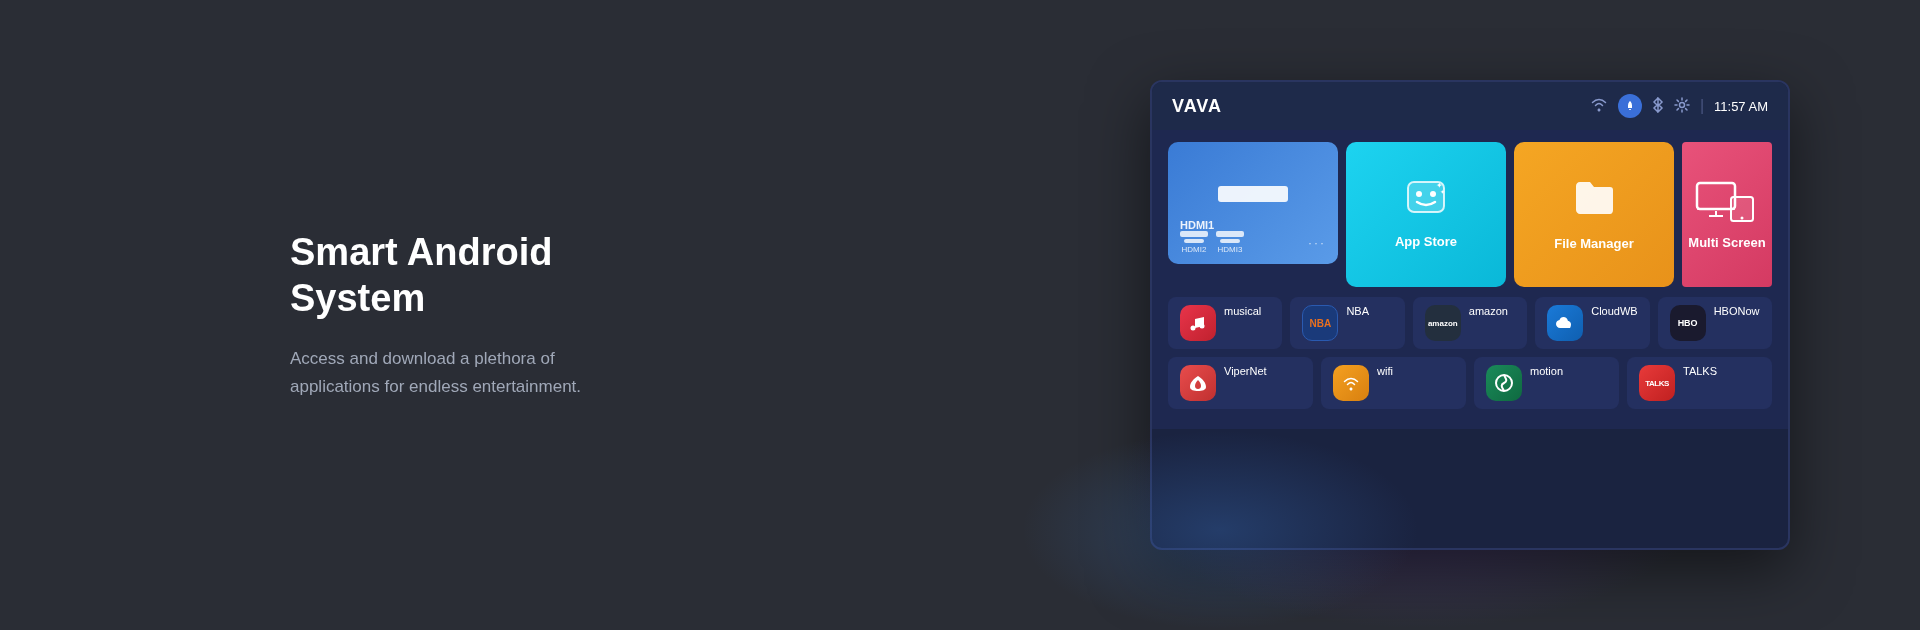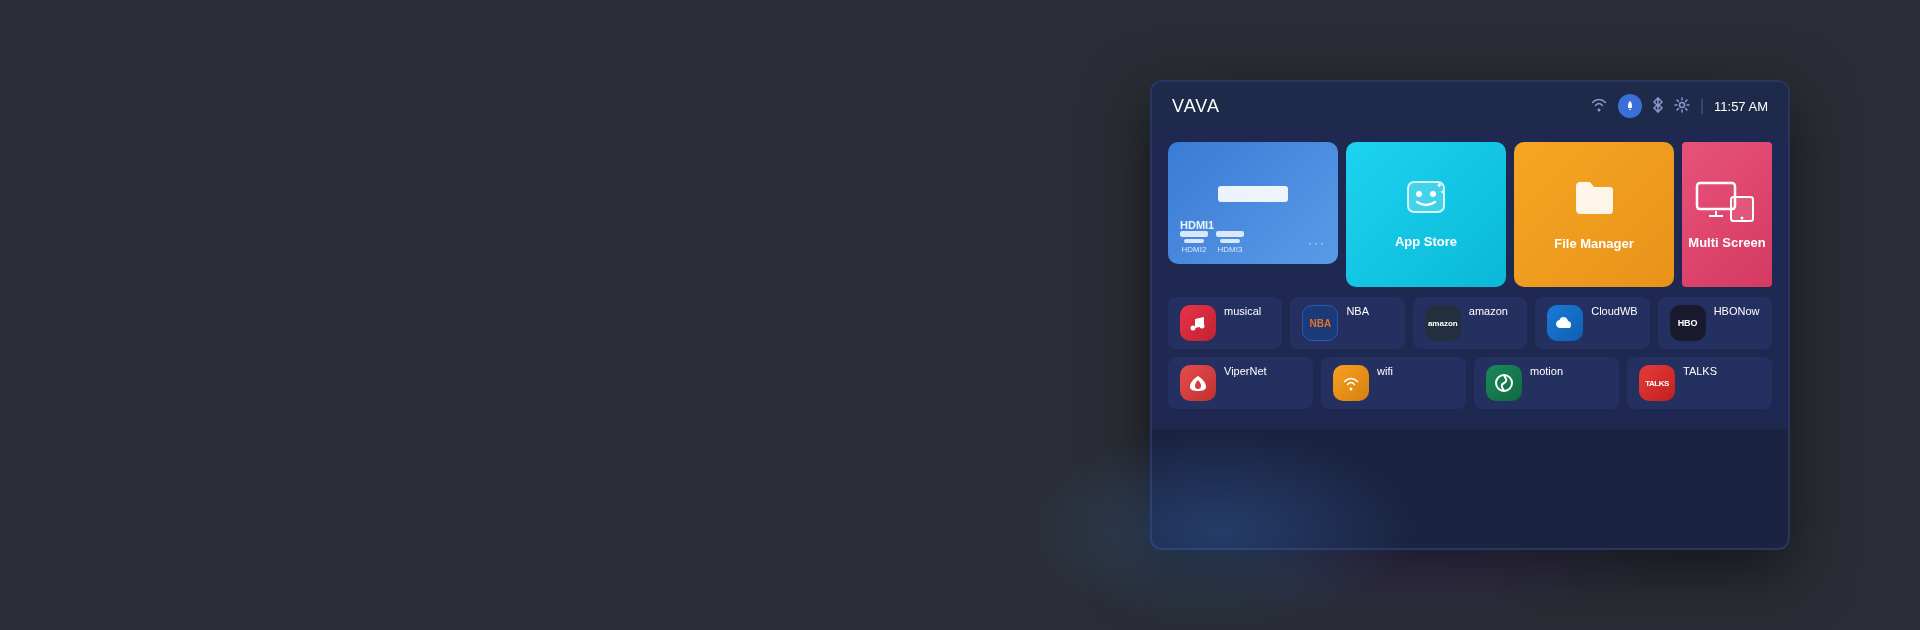--- a/index.html
+++ b/index.html
@@ -86,21 +86,21 @@
       align-items: center;
       justify-content: space-between;
       padding: 12px 20px;
       background: #1e2a4a;
       height: 48px;
     }
 
     .tv-logo {
       color: #ffffff;
       font-size: 18px;
-      font-weight: 400;
+      font-weight: 700;
       letter-spacing: 1px;
     }
 
     .tv-statusbar {
       display: flex;
       align-items: center;
       gap: 10px;
     }
 
     .status-icon {
@@ -317,20 +317,24 @@
     .wifi-icon { background: linear-gradient(135deg, #f5a020, #d88010); }
     .motion-icon { background: linear-gradient(135deg, #1a8a5a, #0f6a40); }
     .talks-icon { background: linear-gradient(135deg, #e83a3a, #c02020); }
     .line-icon { background: linear-gradient(135deg, #2ab840, #1a9030); }
   </style>
 </head>
 <body>
 
 <div class="page-wrapper">
 
+  <div class="left-section">
+    <h1 class="main-title">Smart Android System</h1>
+    <p class="main-description">Access and download a plethora of<br>applications for endless entertainment.</p>
+  </div>
 
   <div style="flex: 1;"></div>
 
   <div class="tv-screen" style="margin-right: 130px;">
 
     <div class="tv-topbar">
       <span class="tv-logo">VAVA</span>
       <div class="tv-statusbar">
 
         <span class="status-icon">

